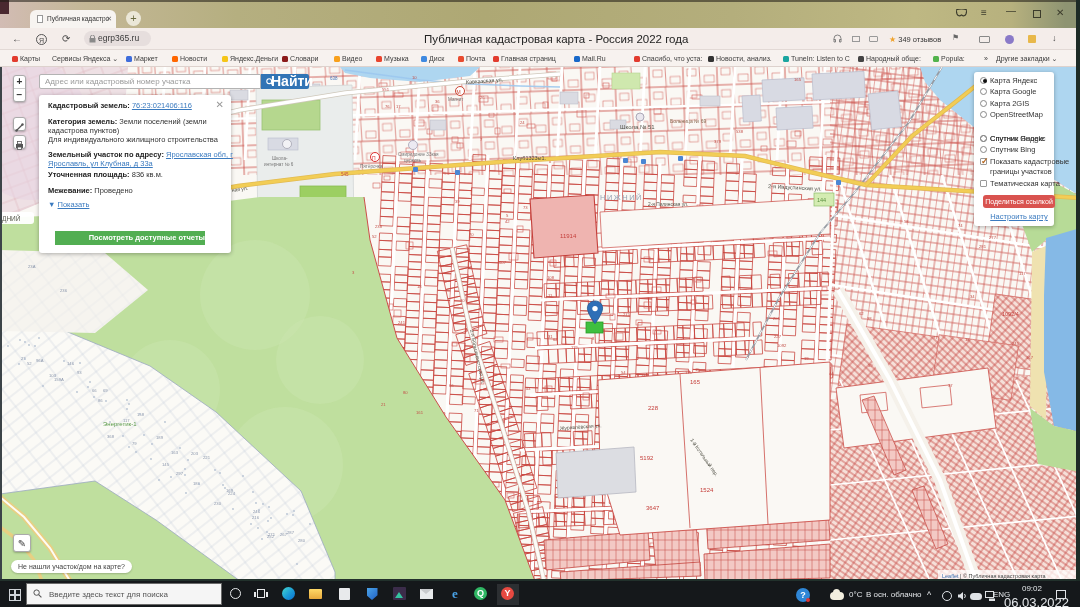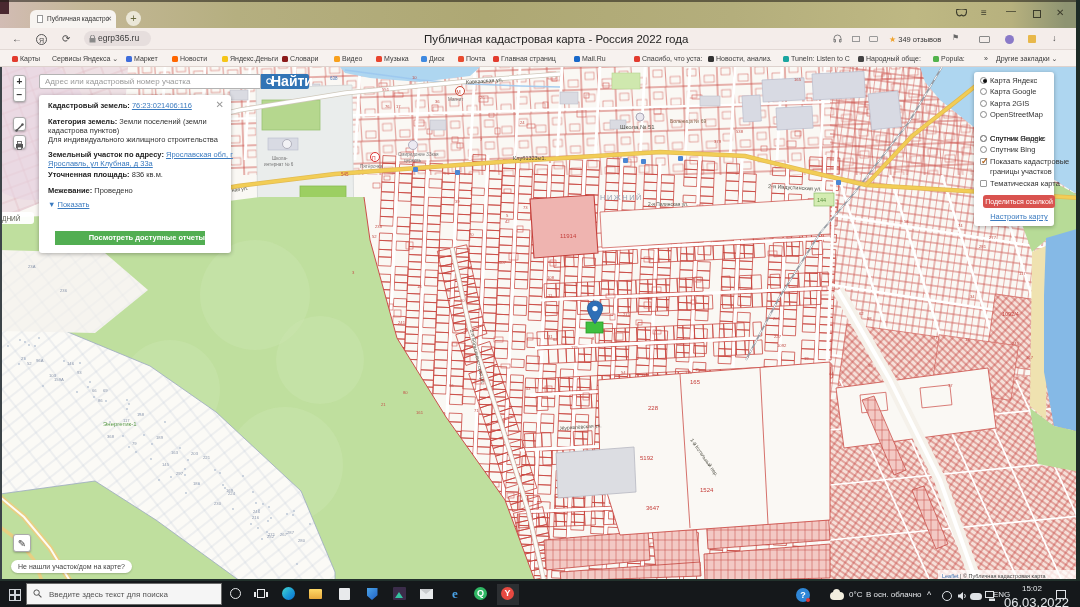--- a/index.html
+++ b/index.html
@@ -2195,14 +2195,14 @@
 <svg class="abs" style="left:957px;top:591px" width="10" height="10" viewBox="0 0 10 10">
     <path d="M1,3.5 h2 L6,1 V9 L3,6.5 H1 Z" fill="#dfe2e6"></path>
     <path d="M7.5,3 a3,3 0 0 1 0,4" fill="none" stroke="#dfe2e6" stroke-width="1"></path>
   </svg>
 <div class="abs" style="left:970px;top:593px;width:12px;height:7px;border-radius:4px;background:#dfe2e6"></div>
 <svg class="abs" style="left:985px;top:591px" width="11" height="10" viewBox="0 0 11 10">
     <rect x="0.5" y="0.5" width="8" height="6" fill="none" stroke="#dfe2e6"></rect>
     <rect x="4" y="7.5" width="6" height="2.5" fill="#dfe2e6"></rect>
   </svg>
 <div class="abs tright" style="left:993px">ENG</div>
-<div class="abs tright" style="left:1014px;top:584px;width:28px;text-align:right">15:02</div>
+<div class="abs tright" style="left:1014px;top:584px;width:28px;text-align:right">09:02</div>
 <div class="abs tright" style="left:1004px;top:595px;width:38px;text-align:right;font-size:13px">06.03.2022</div>
 <div class="abs" style="left:1056px;top:590px;width:10px;height:9px;border:1px solid #dfe2e6"></div>
 </body></html>

